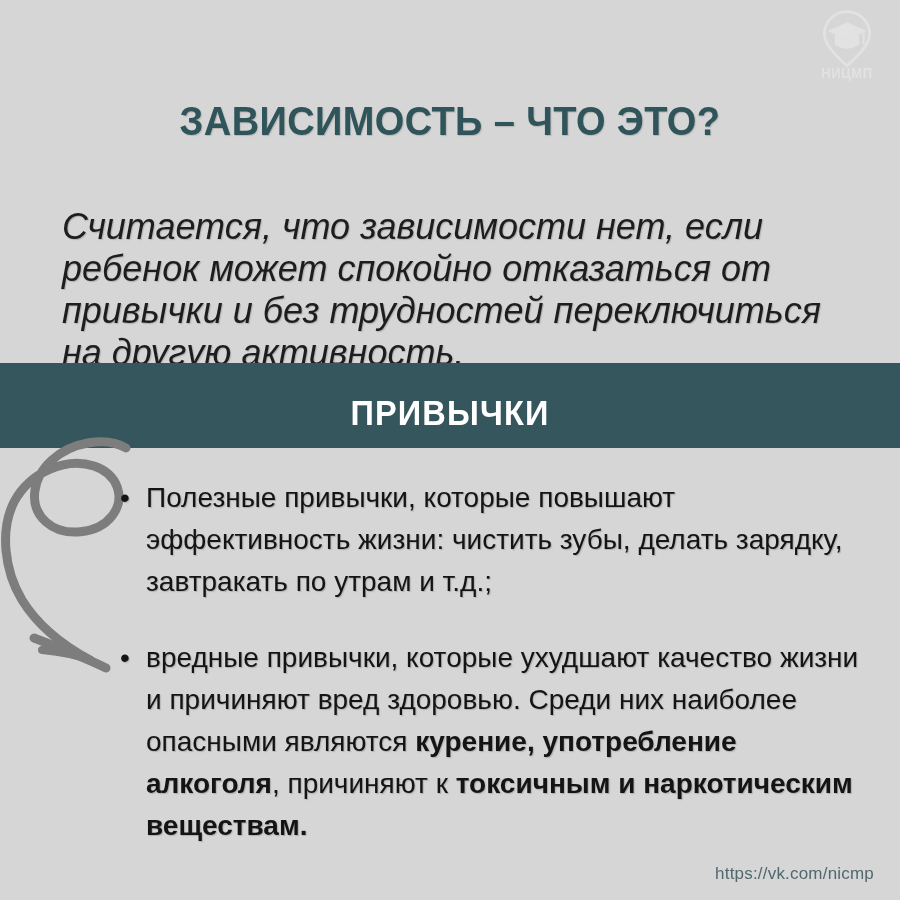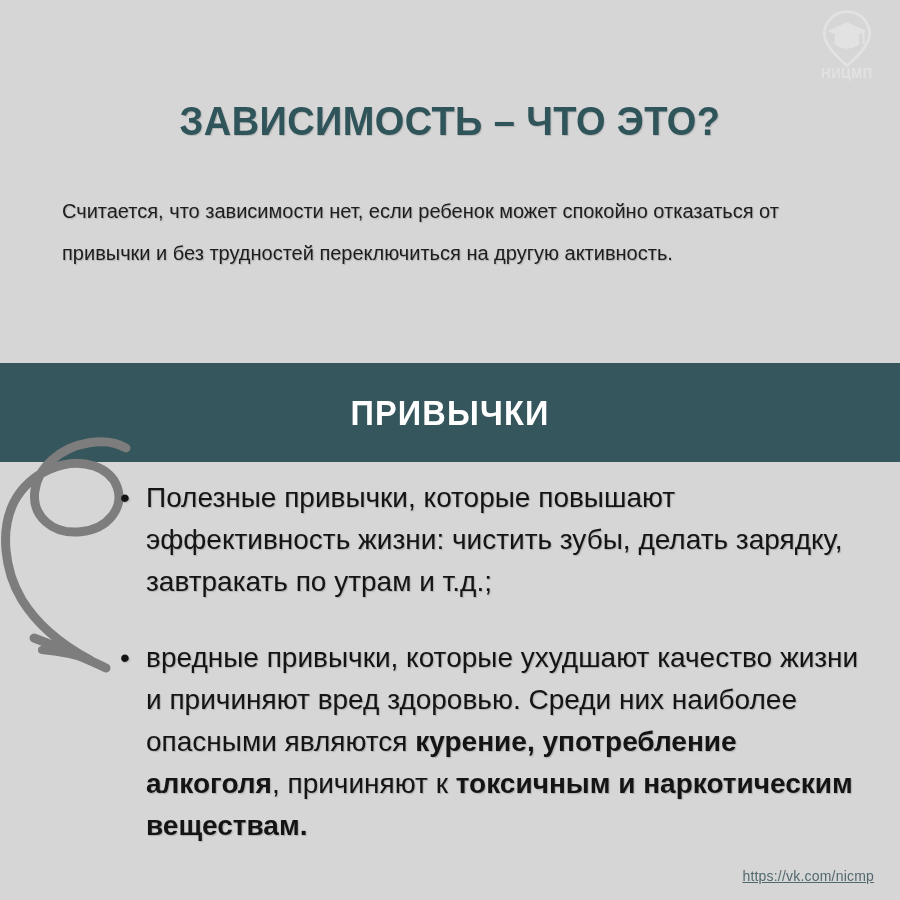--- a/index.html
+++ b/index.html
@@ -65,33 +65,34 @@
     text-shadow: 1px 1px 1px rgba(120,120,120,0.35);
   }
 
   
   #intro {
     position: absolute;
     top: 170px;
     left: 62px;
     width: 790px;
     font-family: "Liberation Sans", sans-serif;
-    font-size: 20px;
+    font-style: italic;
+    font-size: 36px;
     line-height: 42px;
     color: #1d1d1d;
     text-shadow: 1px 1px 1px rgba(130,130,130,0.45);
   }
 
   
   #band {
     position: absolute;
     left: 0;
     top: 363px;
     width: 900px;
-    height: 99px;
+    height: 85px;
     background: #35565c;
     text-decoration: underline;
   }
   #band-title {
     position: absolute;
     left: 0;
     top: 30px;
     width: 900px;
     text-align: center;
     font-family: "Liberation Sans", sans-serif;
@@ -143,24 +144,23 @@
   #bullets b, #bullets .b {
     font-weight: bold;
   }
 
   
   #footer-url {
     position: absolute;
     right: 26px;
     bottom: 16px;
     font-family: "Liberation Sans", sans-serif;
-    font-size: 14px;
+    font-size: 17px;
     color: #51696e;
     letter-spacing: 0.2px;
-    text-decoration: underline;
   }
 </style>
 </head>
 <body>
 
 <div id="slide" style="background: rgb(214, 214, 214);">
 
   <div id="logo">
     <svg class="logo-mark" viewBox="0 0 100 105" aria-hidden="true">
       <path d="M50 3 C27 3 9 21 9 43 C9 63 30 83 50 101 C70 83 91 63 91 43 C91 21 73 3 50 3 Z" fill="none" stroke="#e2e2e2" stroke-width="5"></path>

